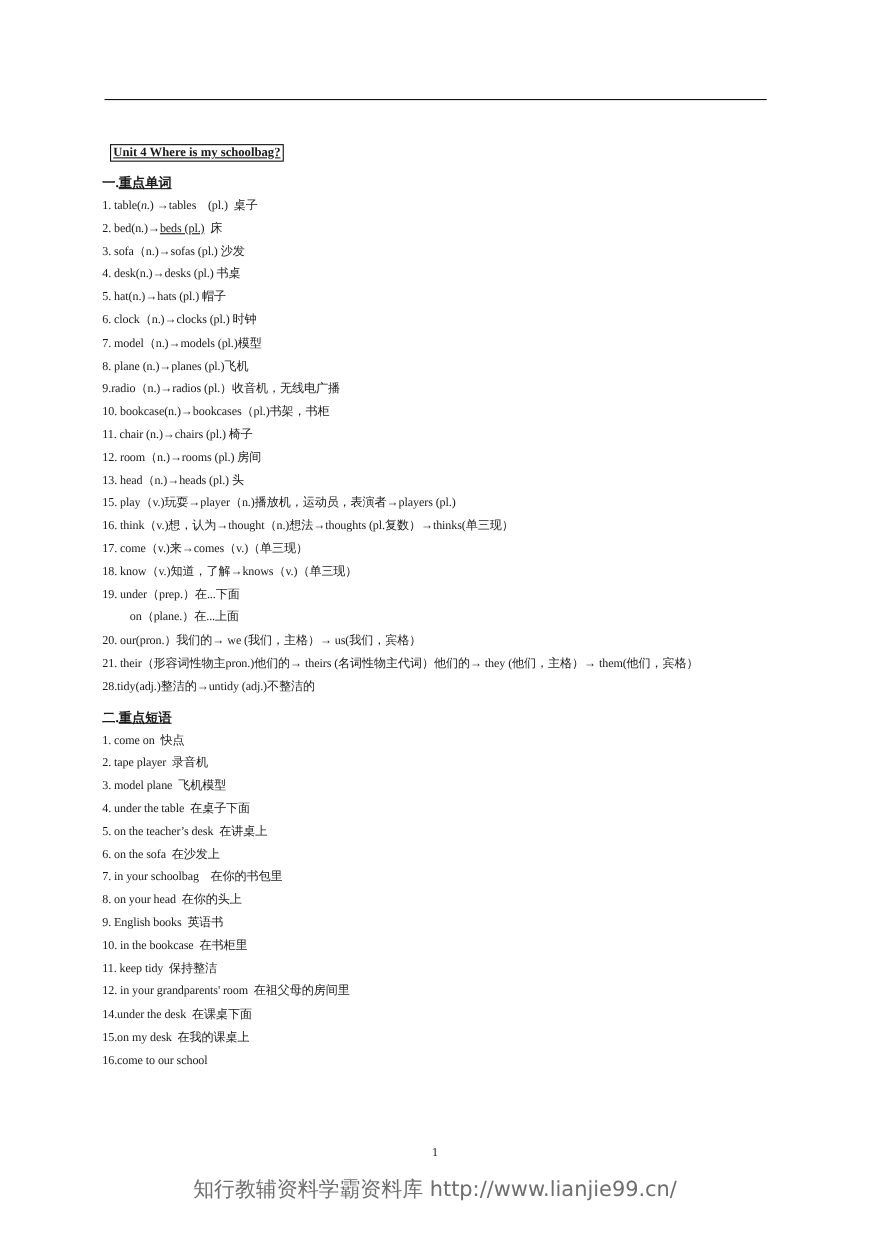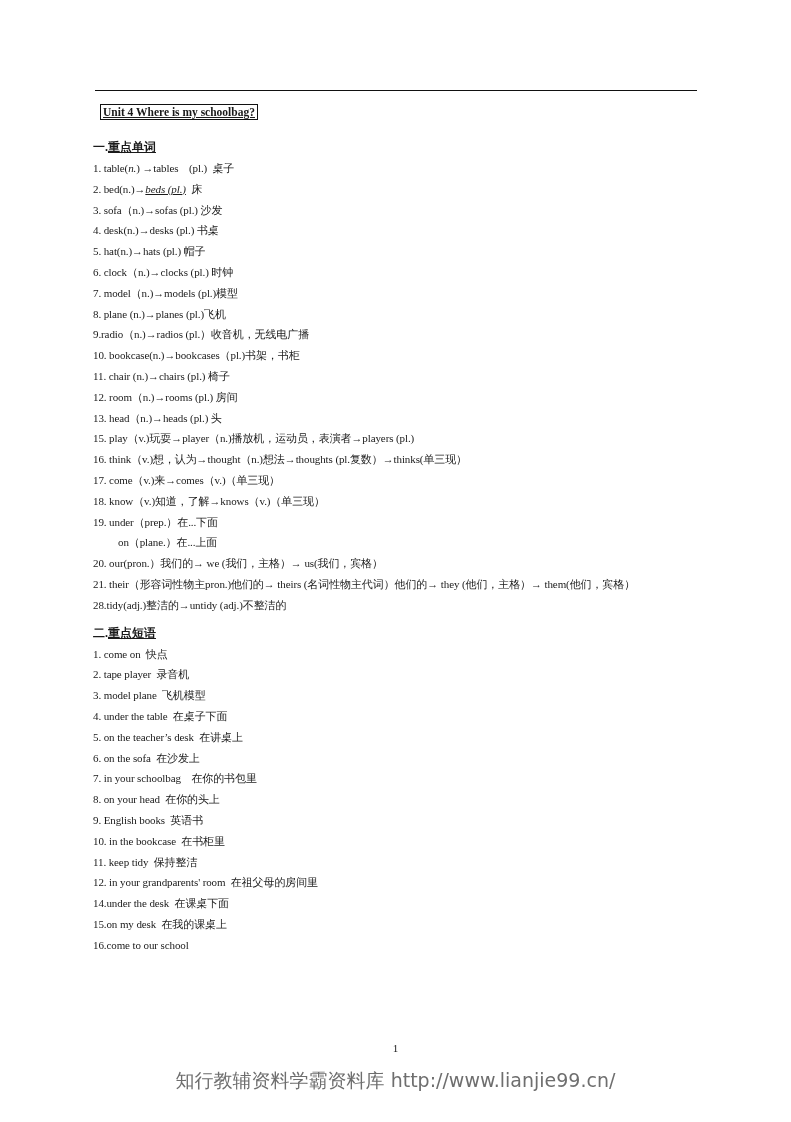--- a/index.html
+++ b/index.html
@@ -1,30 +1,30 @@
 <!DOCTYPE html>
 <html><head>
   <meta charset="utf-8">
   <style>
     html, body { margin: 0; padding: 0; background: #ffffff; }
     body { width: 791px; height: 1122px; position: relative; overflow: hidden;
            font-family: "Liberation Serif", "DejaVu Serif", serif; color: #1a1a1a; }
     .header-rule { position: absolute; left: 95px; top: 90px; width: 602px; height: 0;
                    border-top: 1.5px solid #111; }
-    .content { position: absolute; left: 93px; top: 102px; width: 620px; }
+    .content { position: absolute; left: 93px; top: 129px; width: 620px; }
     .unit-title { display: inline-block; border: 1.5px solid #111; padding: 0 2px;
                   font-weight: bold; font-size: 11.5px; line-height: 14px; margin-left: 7px;
                   text-decoration: underline; }
-    .section-head { font-weight: bold; font-size: 12px; line-height: 15px; margin-top: 20px; height: 18px; }
+    .section-head { font-weight: bold; font-size: 12px; line-height: 15px; margin-top: 12px; height: 18px; }
     .section-head .num { text-decoration: none; }
     .section-head .txt { text-decoration: underline; }
     .line { font-size: 11px; line-height: 20.8px; height: 20.8px; white-space: nowrap; letter-spacing: -0.1px; }
     .indent { padding-left: 25px; }
     .u { }
-    .ui { text-decoration: underline; font-style: italic; }
+    .ui { text-decoration: underline; }
     .page-num { position: absolute; top: 1042px; left: 0; width: 791px; text-align: center;
                 font-size: 11px; }
     .watermark { position: absolute; top: 1068px; left: 0; width: 791px; text-align: center;
                  font-family: "DejaVu Sans", sans-serif; font-size: 19px; color: #6e6e6e; }
     .sec2 { margin-top: 0px; }
   </style>
 </head>
 <body>
 
 <div class="header-rule"></div>

